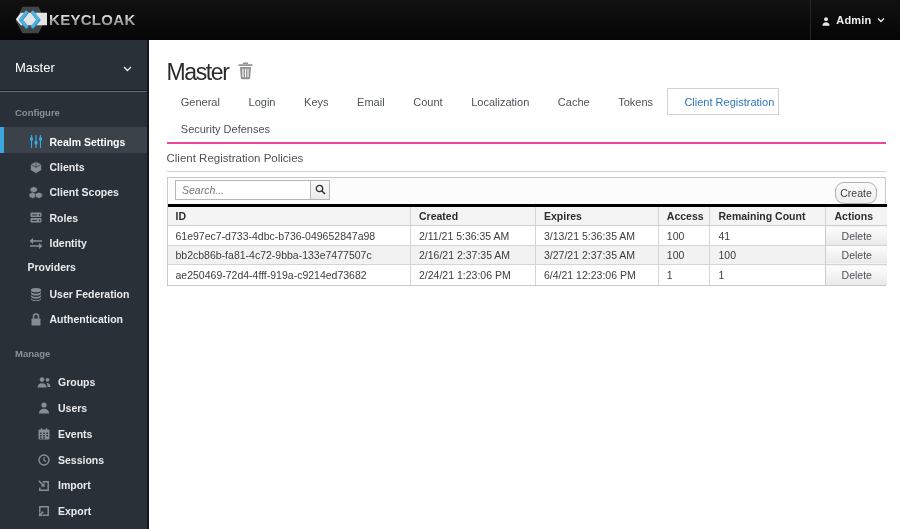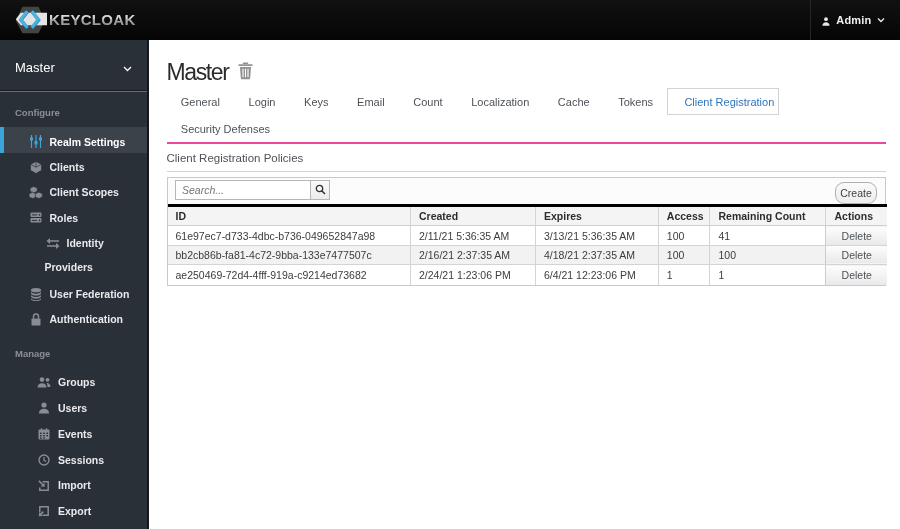--- a/index.html
+++ b/index.html
@@ -24,21 +24,21 @@
   box-shadow:0 1px 0 #6a6f76; }
 .realmsel .rname { transform:translateZ(0); position:absolute; left:15px; top:62px; font-size:13px; color:#fff; }
 .realmsel .chev { position:absolute; right:15px; top:26px; }
 .navlabel { transform:translateZ(0); font-size:9.5px; font-weight:bold; color:#8b9095; padding:16px 0 11.5px 15px; line-height:11px; }
 .navlabel2 { padding-top:14.9px; }
 .snav { list-style:none; }
 .snav li { position:relative; }
 .snav li a { transform:translateZ(0); display:block; padding:1px 8px 1px 27.5px; font-size:10.5px; font-weight:bold;
   color:#e9eaeb; text-decoration:none; line-height:23.4px; }
 .snav2 li a { padding-top:1.15px; padding-bottom:1.15px; line-height:23.5px;padding-left:36px; }
-.snav li.idp a { padding-bottom:3px;margin-left:17px; }
+.snav li.idp a { padding-bottom:3px; }
 .snav li.active:before { content:""; position:absolute; left:0; right:0; top:-2.5px; bottom:2.4px; background:#3b4249; }
 .snav li.active:after { content:""; position:absolute; left:0; top:-2.5px; bottom:2.4px; width:3.5px; background:#3aa6dc; }
 .snav li a { position:relative; z-index:1; }
 .snav .ic { display:inline-block; width:16px; margin-right:6px; vertical-align:middle; margin-top:-2px; text-align:center; }
 
 
 .main { position:absolute; left:148.5px; top:40px; width:751.5px; height:489px;
   background:#fff; padding:0 14px 0 18px; }
 .h1row { height:48.4px; position:relative; }
 h1 { transform:translateZ(0); font-size:23px; font-weight:normal; color:#2b2b2b; letter-spacing:-1.4px;
@@ -345,21 +345,21 @@
             <td><span class="aa">61e97ec7-d733-4dbc-b736-049652847a98</span></td>
             <td class="bordered"><span class="aa">2/11/21 5:36:35 AM</span></td>
             <td class="bordered"><span class="aa">3/13/21 5:36:35 AM</span></td>
             <td class="bordered"><span class="aa">100</span></td>
             <td class="bordered"><span class="aa">41</span></td>
             <td class="action"><span class="aa">Delete</span></td>
           </tr>
       <tr class="even">
             <td><span class="aa">bb2cb86b-fa81-4c72-9bba-133e7477507c</span></td>
             <td class="bordered"><span class="aa">2/16/21 2:37:35 AM</span></td>
-            <td class="bordered"><span class="aa">4/18/21 2:37:35 AM</span></td>
+            <td class="bordered"><span class="aa">3/27/21 2:37:35 AM</span></td>
             <td class="bordered"><span class="aa">100</span></td>
             <td class="bordered"><span class="aa">100</span></td>
             <td class="action"><span class="aa">Delete</span></td>
           </tr>
       <tr class="odd">
             <td><span class="aa">ae250469-72d4-4fff-919a-c9214ed73682</span></td>
             <td class="bordered"><span class="aa">2/24/21 1:23:06 PM</span></td>
             <td class="bordered"><span class="aa">6/4/21 12:23:06 PM</span></td>
             <td class="bordered"><span class="aa">1</span></td>
             <td class="bordered"><span class="aa">1</span></td>

